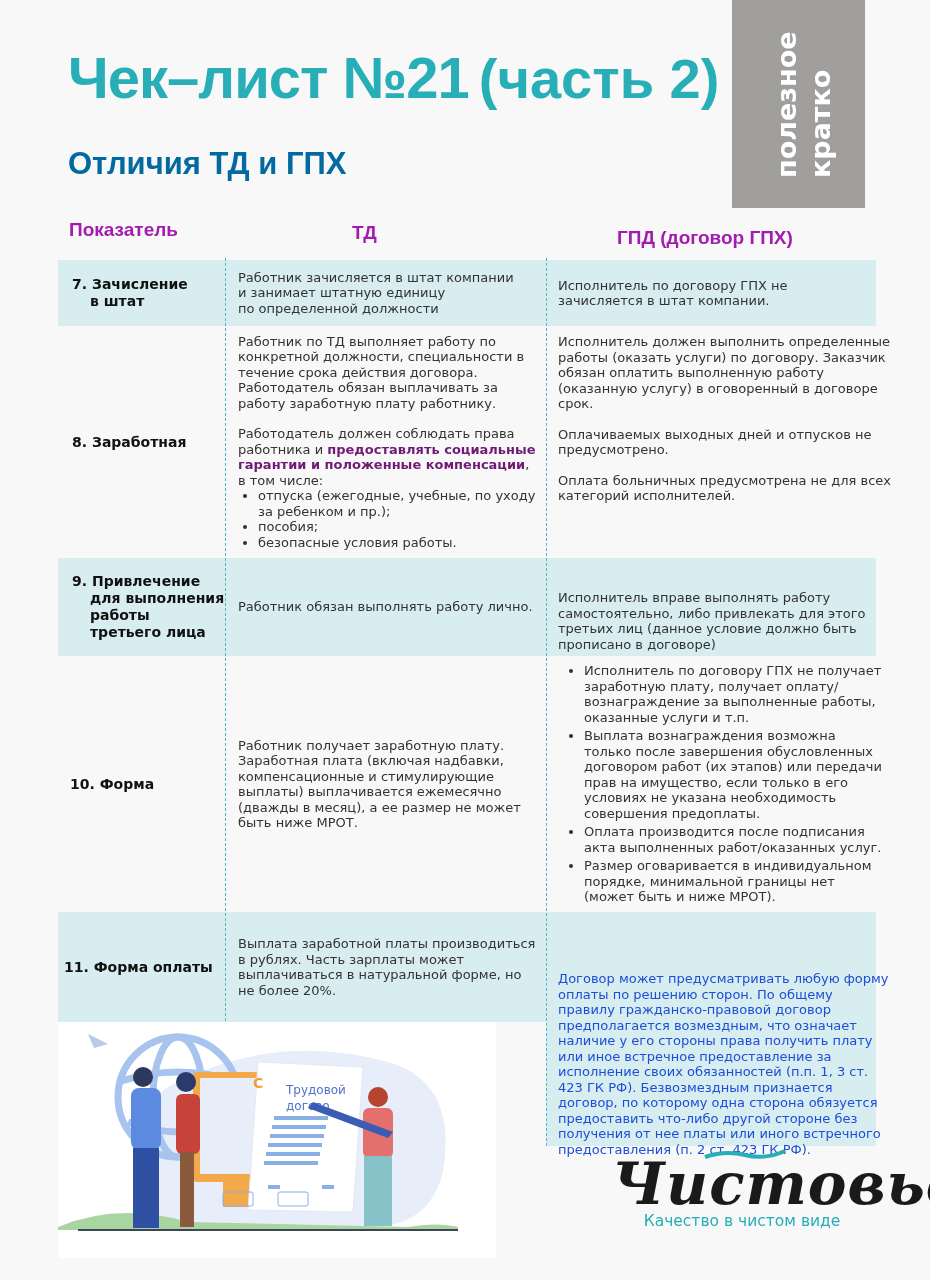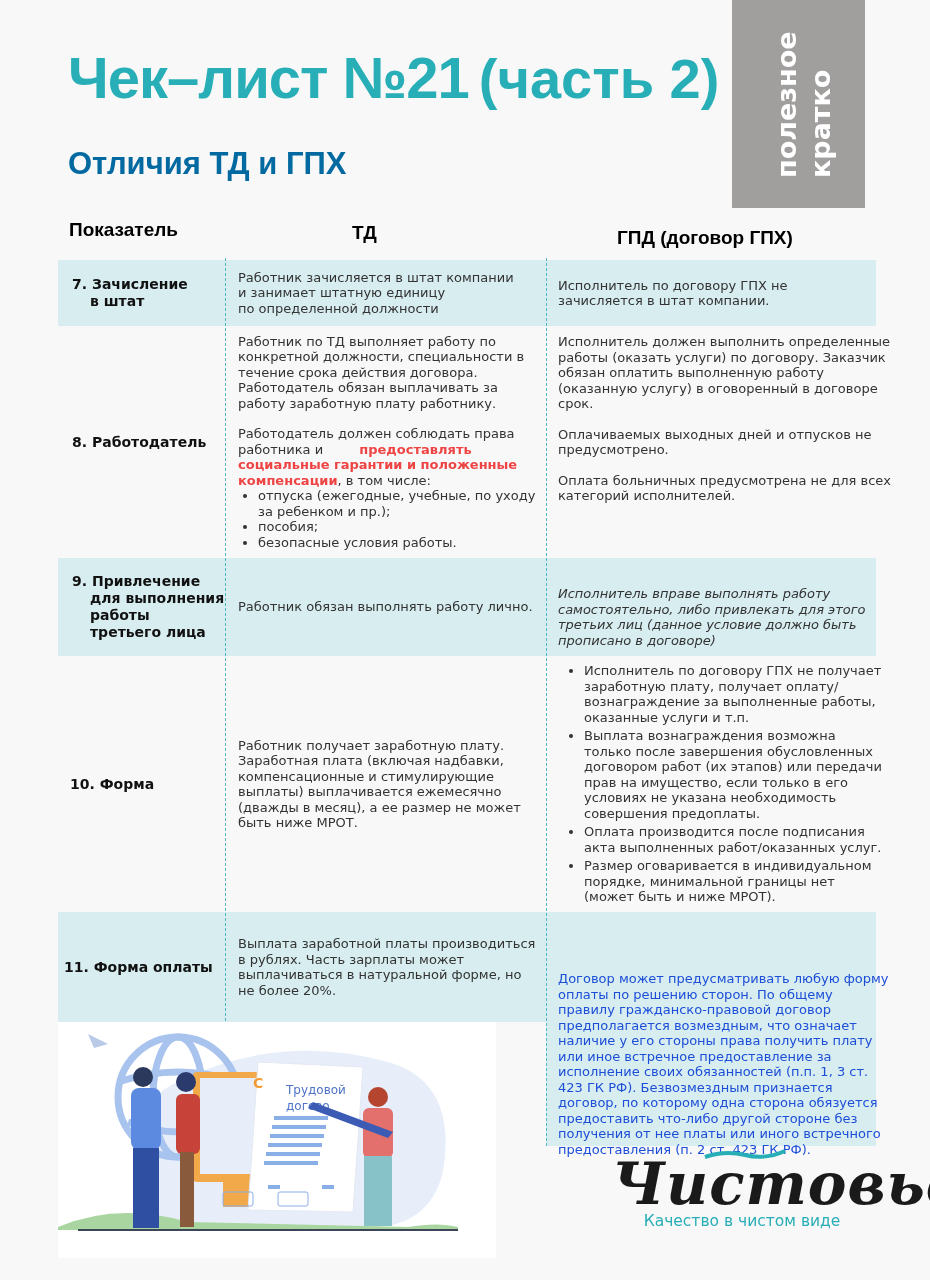--- a/index.html
+++ b/index.html
@@ -25,21 +25,21 @@
     position: absolute; left: 732px; top: 0; width: 133px; height: 208px;
     background: #a19e9e;
   }
   .tag .tag-text {
     position: absolute; left: 38px; top: 178px;
     transform: rotate(-90deg); transform-origin: 0 0;
     color: #fff; font-weight: bold; font-size: 27px; line-height: 34px;
     white-space: nowrap; font-family: "DejaVu Sans", sans-serif;
   }
   .hdr {
-    position: absolute; color: #000000; font-weight: bold;
+    position: absolute; color: #a21caf; font-weight: bold;
     font-family: "Liberation Sans", sans-serif; font-size: 19px;
   }
   .hdr.c1 { left: 69px; top: 219px; }
   .hdr.c2 { left: 352px; top: 222px; }
   .hdr.c3 { left: 617px; top: 227px; }
 
   .row { position: absolute; left: 58px; width: 818px; }
   .row.teal { background: #d7edf0; }
   .cell { position: absolute; top: 0; bottom: 0; display: flex; align-items: center; box-sizing: border-box; }
   .cell.k { left: 0; width: 168px; padding-left: 14px; font-weight: bold; font-size: 14px; color: #111; line-height: 17px; }
@@ -49,21 +49,21 @@
 
   .vline {
     position: absolute; top: 258px; height: 888px; width: 0;
     border-left: 1px dashed #4fb7c2;
   }
   .cell p { margin: 0; }
   .cell p + p { margin-top: 15px; }
   .cell ul { margin: 0; padding-left: 20px; }
   .cell ul li { margin: 0; }
   .gp ul.spaced li + li { margin-top: 3px; }
-  b { color: #ef4444; margin-left: 32px; }
+  b { color: #701a75; }
 
   .gp-ext {
     position: absolute; left: 546px; top: 912px; width: 330px; height: 234px;
     background: #d7edf0;
   }
   .gp-ext-text {
     position: absolute; left: 558px; top: 927px; width: 335px;
     font-size: 13px; line-height: 15.5px; color: #1d4ed8; margin-top: 44px;
   }
 
@@ -116,21 +116,21 @@
       <div>по определенной должности</div>
     </div>
   </div>
   <div class="cell gp" style="width:330px;padding-right:40px;">
     <p style="width:270px;">Исполнитель по договору ГПХ не зачисляется в штат компании.</p>
   </div>
 </div>
 
 <div class="row" style="top:326px;height:232px;">
   <div class="cell k">
-    <div><span>8.</span> <span>Работодатель</span></div>
+    <div><span>8.</span> <span>Заработная</span></div>
   </div>
   <div class="cell td" style="width:320px;padding-right:8px;">
     <div>
       <p>Работник по ТД выполняет работу по конкретной должности, специальности в течение срока действия договора. Работодатель обязан выплачивать за работу заработную плату работнику.</p>
       <p><span>Работодатель должен соблюдать права работника и </span><b>предоставлять социальные гарантии и положенные компенсации</b><span>, в том числе:</span></p>
       <ul>
         <li>отпуска (ежегодные, учебные, по уходу за ребенком и пр.);</li>
         <li>пособия;</li>
         <li>безопасные условия работы.</li>
       </ul>
@@ -151,21 +151,21 @@
       <span>9.</span>
       <span>Привлечение</span>
       <span class="lbl-indent">для выполнения</span>
       <span class="lbl-indent">работы</span>
       <span class="lbl-indent">третьего лица</span>
     </div>
   </div>
   <div class="cell td">
     <p>Работник обязан выполнять работу лично.</p>
   </div>
-  <div class="cell gp" style="width:330px;align-items:flex-start;padding-top:28px;font-style:italic;">
+  <div class="cell gp" style="width:330px;align-items:center;padding-top:28px;">
     <p>Исполнитель вправе выполнять работу самостоятельно, либо привлекать для этого третьих лиц (данное условие должно быть прописано в договоре)</p>
   </div>
 </div>
 
 <div class="row" style="top:656px;height:256px;">
   <div class="cell k" style="padding-left:12px;">
     <div><span>10.</span> <span>Форма</span></div>
   </div>
   <div class="cell td" style="padding-right:14px;">
     <p>Работник получает заработную плату. Заработная плата (включая надбавки, компенсационные и стимулирующие выплаты) выплачивается ежемесячно (дважды в месяц), а ее размер не может быть ниже МРОТ.</p>

